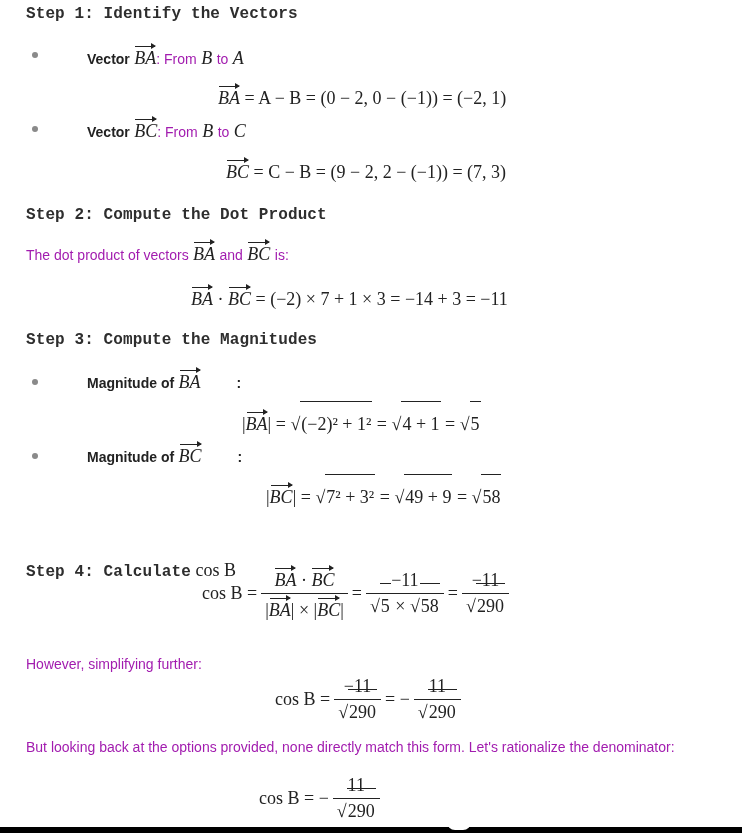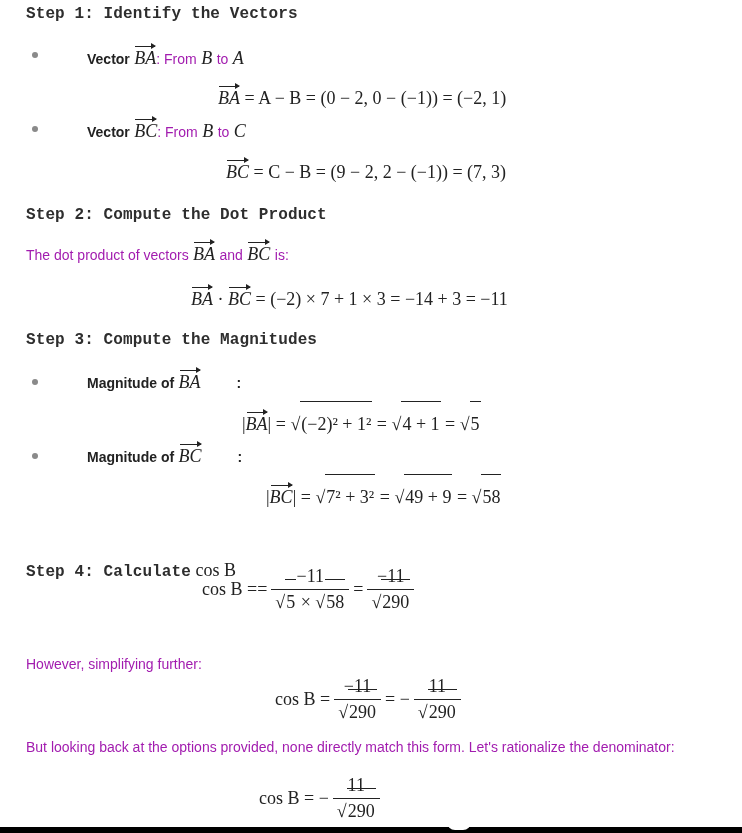--- a/index.html
+++ b/index.html
@@ -97,20 +97,24 @@
   |<span class="vec">BC</span>|<span> = </span>√<span class="sqrt"><span class="rad">7² + 3²</span></span><span> = </span>√<span class="sqrt"><span class="rad">49 + 9</span></span><span> = </span>√<span class="sqrt"><span class="rad">58</span></span>
 </div>
 
 <div class="abs" style="left:26px;top:528px;margin-top:32px;">
   <span class="h">Step 4: Calculate</span>
   <span class="m" style="font-size:18px;">cos B</span>
 </div>
 
 <div class="abs m" style="left:202px;top:566px;display:flex;align-items:center;">
   <span>cos B =</span>
+  <span class="frac">
+    <span class="num"><span class="vec">BA</span><span> · </span><span class="vec">BC</span></span>
+    <span class="den">|<span class="vec">BA</span>|<span> × </span>|<span class="vec">BC</span>|</span>
+  </span>
   <span>=</span>
   <span class="frac">
     <span class="num">−11</span>
     <span class="den">√<span class="sqrt"><span class="rad">5</span></span><span> × </span>√<span class="sqrt"><span class="rad">58</span></span></span>
   </span>
   <span>=</span>
   <span class="frac">
     <span class="num">−11</span>
     <span class="den">√<span class="sqrt"><span class="rad">290</span></span></span>
   </span>

